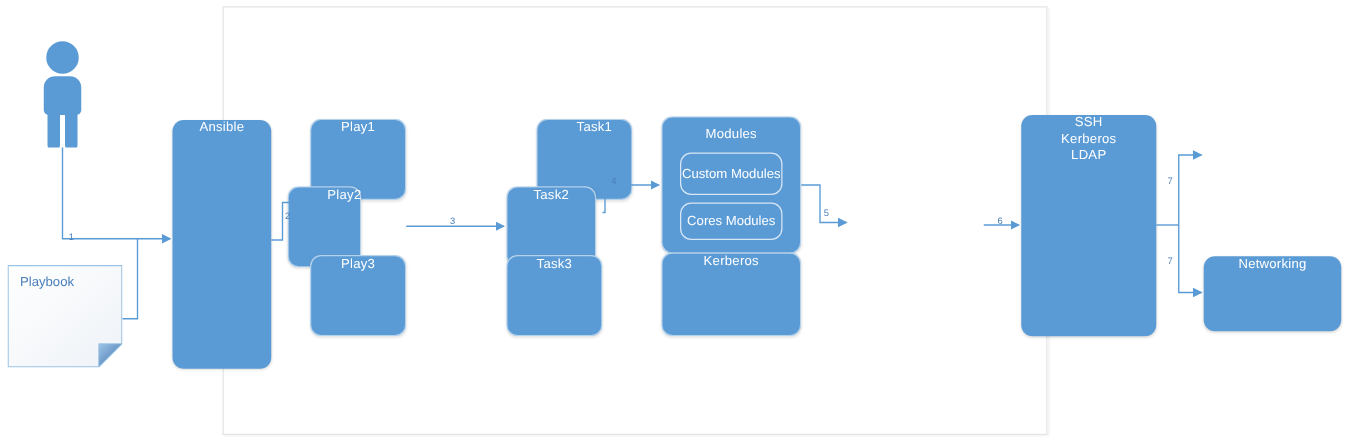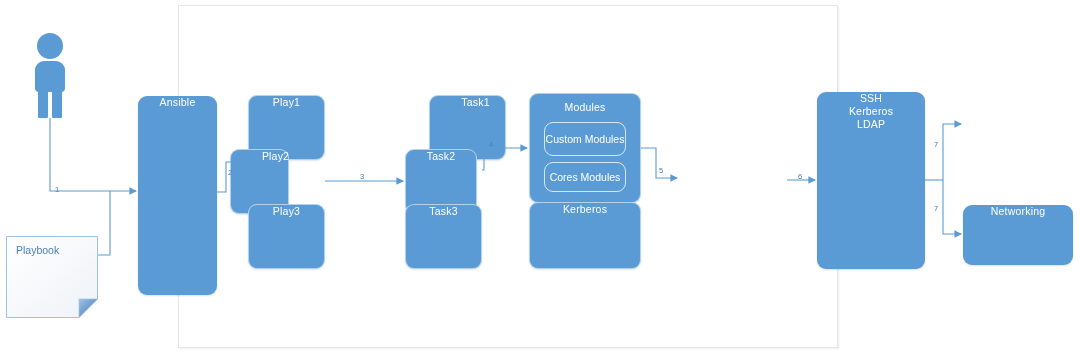--- a/index.html
+++ b/index.html
@@ -88,21 +88,21 @@
 
   <div class="outer-frame" style="left:178px; top:5px; width:660px; height:343px;"></div>
 
   <svg style="position:absolute; left:26px; top:32px; width:48px; height:86px;" viewBox="0 0 48 86">
     <circle cx="24" cy="14" r="13" fill="#5B9BD5"></circle>
     <path d="M9 38 a9 9 0 0 1 9-9 h12 a9 9 0 0 1 9 9 v18 a4 4 0 0 1 -4 4 h-22 a4 4 0 0 1 -4 -4 z" fill="#5B9BD5"></path>
     <path d="M12 52 h10 v32 a4 4 0 0 1 -10 0 z" fill="#5B9BD5"></path>
     <path d="M26 52 h10 v32 a4 4 0 0 1 -10 0 z" fill="#5B9BD5"></path>
   </svg>
 
-  <div class="doc-note" style="left:6px; top:212px; width:112px; height:82px;margin-top:24px;">
+  <div class="doc-note" style="left:6px; top:212px; width:112px; height:82px;">
     <svg style="position:absolute; left:0; top:0; width:92px; height:82px;" viewBox="0 0 92 82">
       <defs>
         <linearGradient id="noteGrad" x1="0" y1="0" x2="1" y2="1">
           <stop offset="0%" stop-color="#ffffff"></stop>
           <stop offset="100%" stop-color="#eef2f7"></stop>
         </linearGradient>
         <linearGradient id="foldGrad" x1="0" y1="0" x2="1" y2="1">
           <stop offset="0%" stop-color="#9ec5e8"></stop>
           <stop offset="100%" stop-color="#3f6fa8"></stop>
         </linearGradient>

